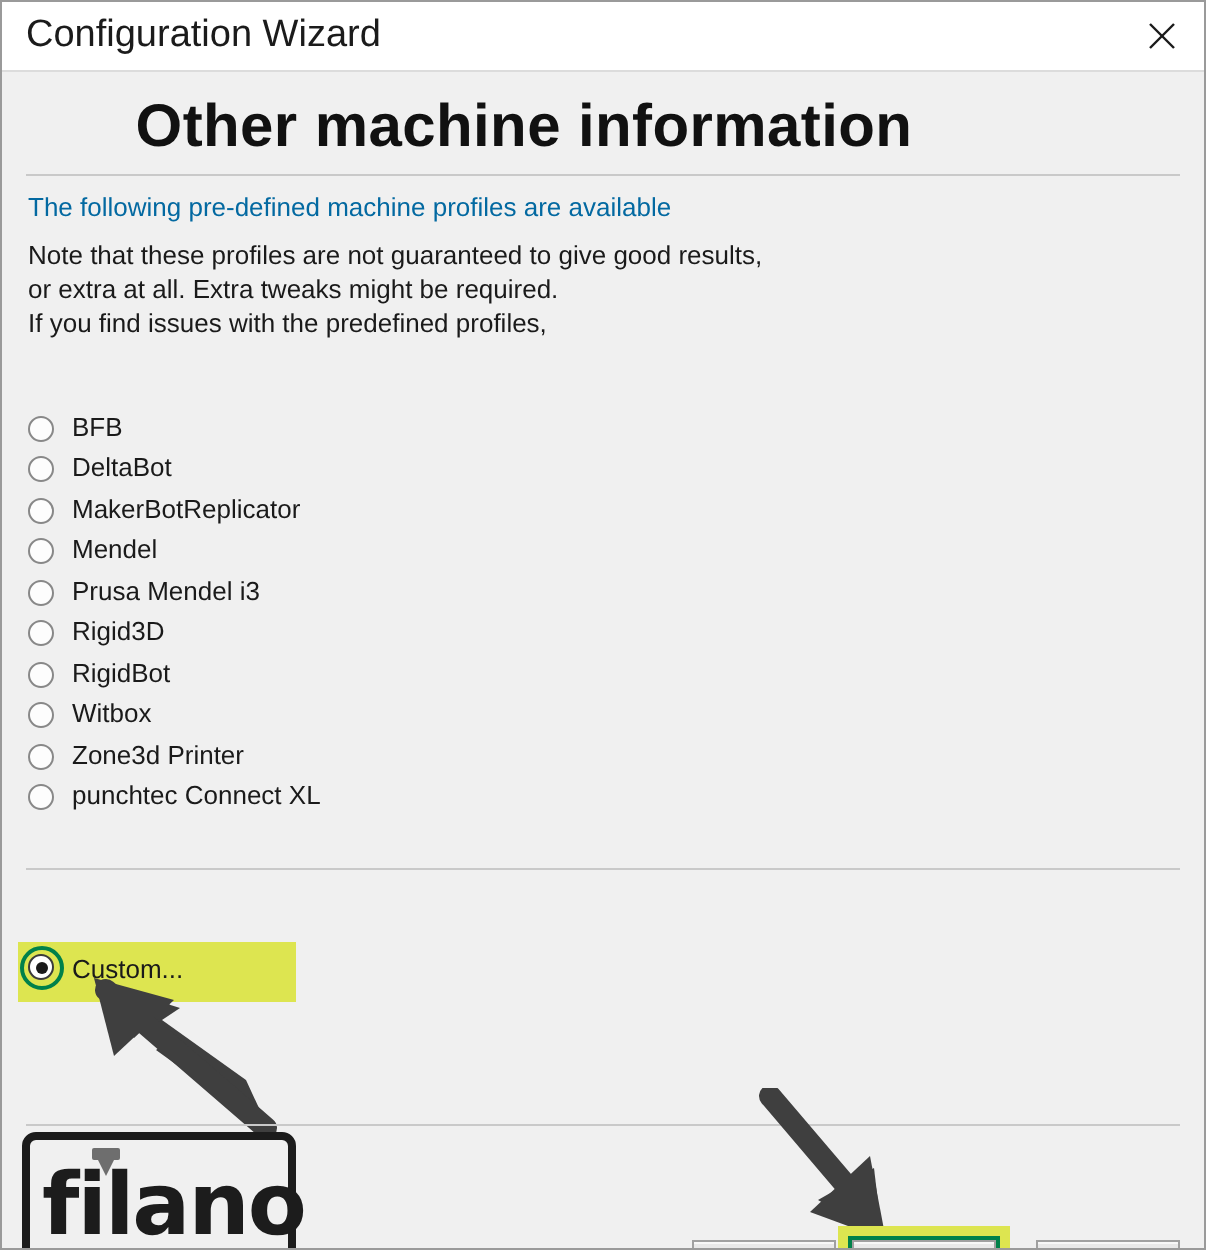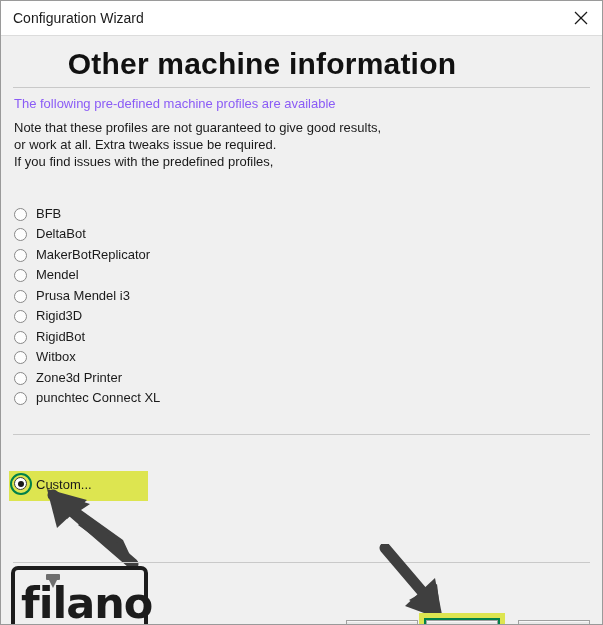--- a/index.html
+++ b/index.html
@@ -24,21 +24,21 @@
     width: 603px;
     height: 35px;
     background: #ffffff;
     border-bottom: 1px solid #dcdcdc;
     box-sizing: border-box;
   }
   .titlebar-text {
     position: absolute;
     left: 12px;
     top: 9px;
-    font-size: 14px;
+    font-size: 19px;
     color: #1b1b1b;
     line-height: 16px;
     white-space: nowrap;
   }
   .close-btn {
     position: absolute;
     right: 0; top: 0;
     width: 46px;
     height: 34px;
     display: flex;
@@ -74,21 +74,21 @@
   }
   .hr-title  { left: 12px; top: 51px;  width: 577px; }
   .hr-custom { left: 12px; top: 398px; width: 577px; }
   .hr-foot   { left: 12px; top: 526px; width: 577px; }
 
   .intro {
     position: absolute;
     left: 13px;
     top: 60px;
     font-size: 13px;
-    color: #8b5cf6;
+    color: #0369a1;
     line-height: 16px;
     white-space: nowrap;
   }
   .note {
     position: absolute;
     left: 13px;
     top: 83px;
     font-size: 13px;
     color: #1a1a1a;
     line-height: 17px;
@@ -286,21 +286,21 @@
 
   <div class="content">
 
     <div class="page-title">Other machine information</div>
     <div class="hr hr-title"></div>
 
     <div class="intro">The following pre-defined machine profiles are available</div>
 
     <div class="note">
       <div>Note that these profiles are not guaranteed to give good results,</div>
-      <div>or work at all. Extra tweaks issue be required.</div>
+      <div>or extra at all. Extra tweaks might be required.</div>
       <div>If you find issues with the predefined profiles,</div>
     </div>
 
     <div class="radio-list">
       <div class="radio-row">
         <span class="radio-dot"></span>
         <span class="radio-label">BFB</span>
       </div>
       <div class="radio-row">
         <span class="radio-dot"></span>

